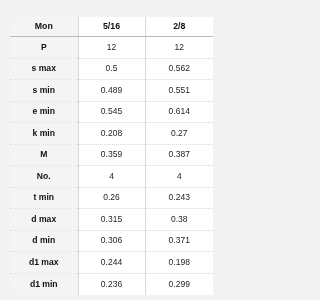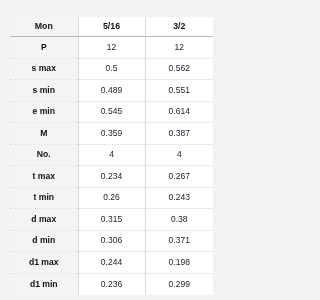--- a/index.html
+++ b/index.html
@@ -96,21 +96,21 @@
   <table class="spec-table">
     <colgroup>
       <col class="col-label">
       <col class="col-v1">
       <col class="col-v2">
     </colgroup>
     <thead>
       <tr>
         <th class="hdr-label">Mon</th>
         <th class="cell-div">5/16</th>
-        <th class="cell-div">3/2</th>
+        <th class="cell-div">2/8</th>
       </tr>
     </thead>
     <tbody>
       <tr>
         <td class="lbl">P</td>
         <td class="val">12</td>
         <td class="val">12</td>
       </tr>
       <tr>
         <td class="lbl">s max</td>
@@ -121,33 +121,33 @@
         <td class="lbl">s min</td>
         <td class="val">0.489</td>
         <td class="val">0.551</td>
       </tr>
       <tr>
         <td class="lbl">e min</td>
         <td class="val">0.545</td>
         <td class="val">0.614</td>
       </tr>
       <tr>
+        <td class="lbl">k min</td>
+        <td class="val">0.208</td>
+        <td class="val">0.27</td>
+      </tr>
+      <tr>
         <td class="lbl">M</td>
         <td class="val">0.359</td>
         <td class="val">0.387</td>
       </tr>
       <tr>
         <td class="lbl">No.</td>
         <td class="val">4</td>
         <td class="val">4</td>
-      </tr>
-      <tr>
-        <td class="lbl">t max</td>
-        <td class="val">0.234</td>
-        <td class="val">0.267</td>
       </tr>
       <tr>
         <td class="lbl">t min</td>
         <td class="val">0.26</td>
         <td class="val">0.243</td>
       </tr>
       <tr>
         <td class="lbl">d max</td>
         <td class="val">0.315</td>
         <td class="val">0.38</td>

